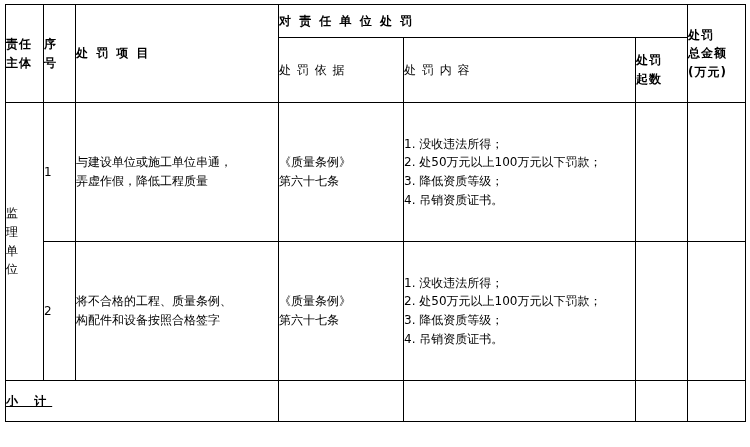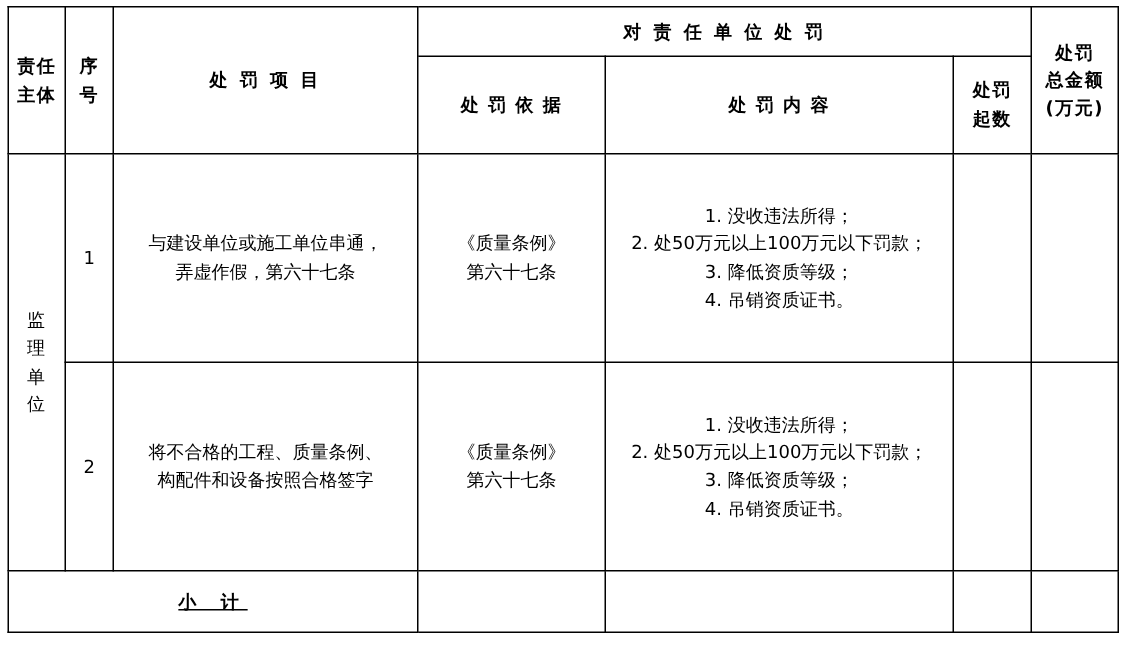--- a/index.html
+++ b/index.html
@@ -23,31 +23,31 @@
     border-collapse: collapse;
     table-layout: fixed;
     width: 740px;
     margin: 4px 0 0 5px;
     border: 1px solid #000;
   }
   table.penalty td {
     border: 1px solid #000;
     padding: 0;
     vertical-align: middle;
-    text-align: center;
+    text-align: left;
     font-size: 12px;
     line-height: 1.55;
   }
   
   .hdr {
     font-weight: bold;
     letter-spacing: 2px;
   }
   .hdr-sub {
-    font-weight: bold;
+    font-weight: normal;
     letter-spacing: 1px;
   }
   .vert-head {
     font-weight: bold;
     letter-spacing: 1px;
     line-height: 1.45;
   }
   .stack {
     display: block;
     white-space: pre-line;
@@ -156,21 +156,21 @@
           <span class="stack">监
 理
 单
 位</span>
         </td>
         <td class="seq" style="height:138px">
           <span>1</span>
         </td>
         <td class="item-text">
           <span class="stack">与建设单位或施工单位串通，
-弄虚作假，第六十七条</span>
+弄虚作假，降低工程质量</span>
         </td>
         <td class="basis-text">
           <span class="stack">《质量条例》
 第六十七条</span>
         </td>
         <td class="content-text">
           <span class="stack">1. 没收违法所得；
 2. 处50万元以上100万元以下罚款；
 3. 降低资质等级；
 4. 吊销资质证书。</span>

